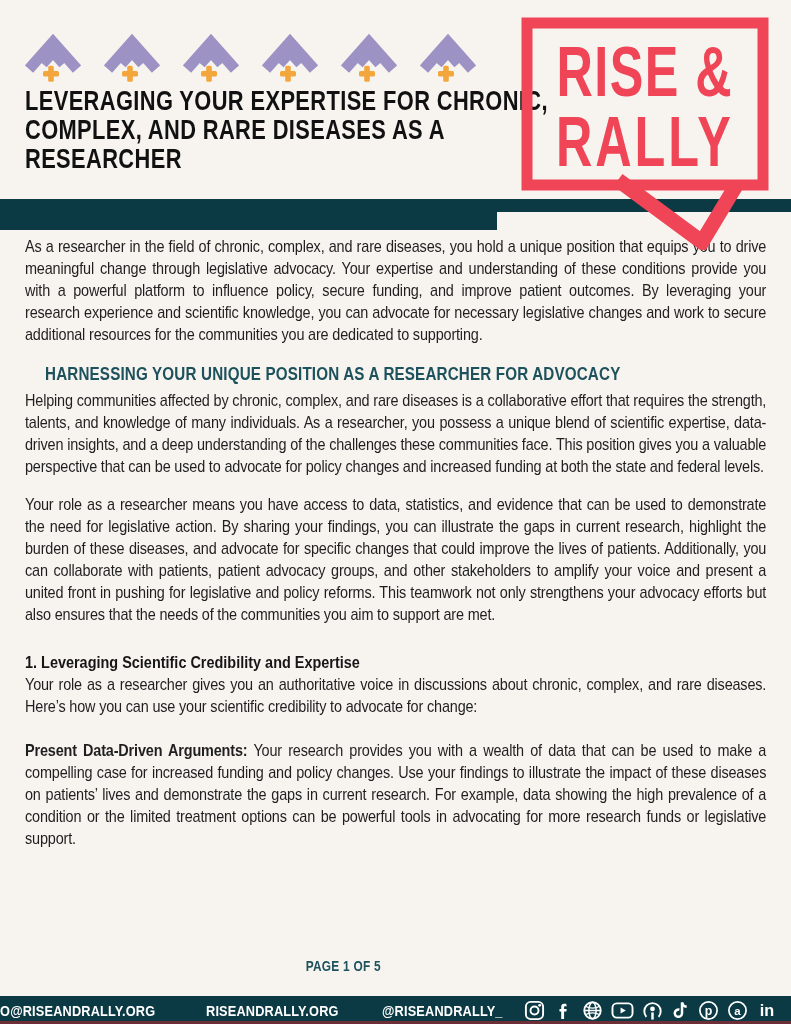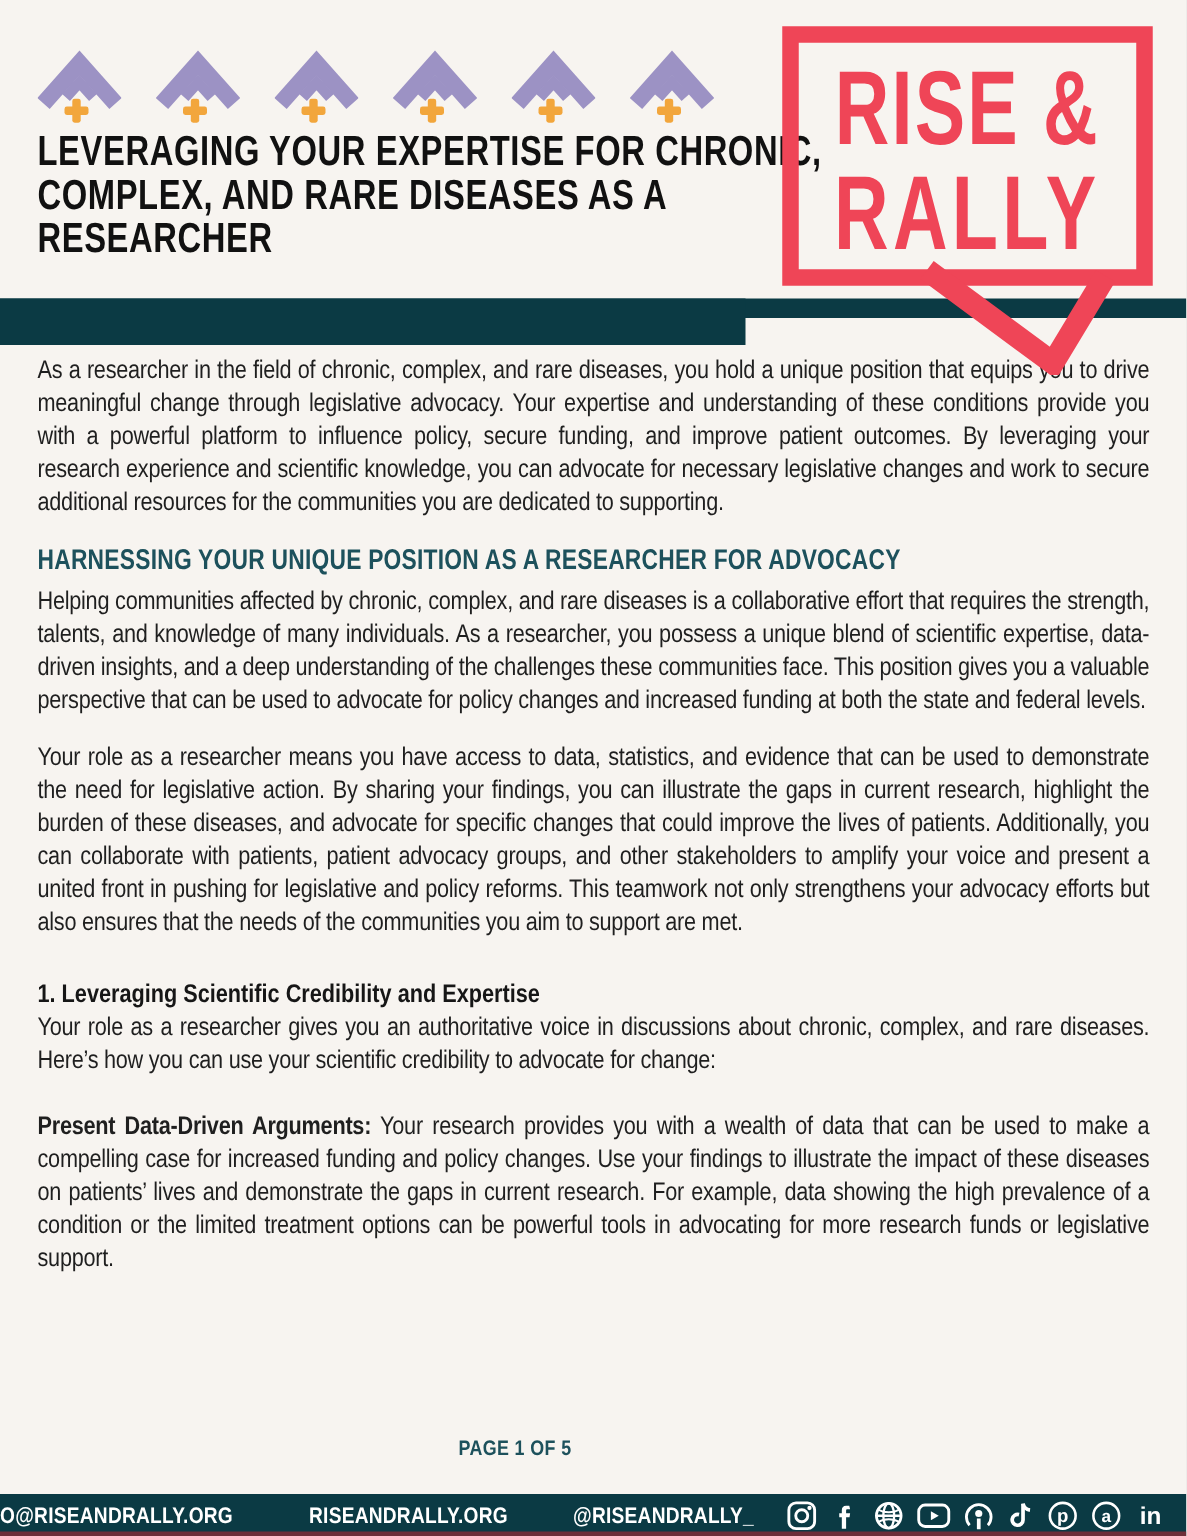--- a/index.html
+++ b/index.html
@@ -31,21 +31,21 @@
 
   
   .content { position:absolute; top:236px; left:25px; width:741px; }
   .para {
     width:872px; transform:scaleX(0.85); transform-origin:0 0;
     font-size:17px; line-height:22px; letter-spacing:-0.2px;
     text-align:justify; color:#1f1f1f;
   }
   .para b { letter-spacing:-0.2px; }
   .section-heading {
-    color:#1d515c; font-weight:bold; font-size:19px; line-height:23px;
+    color:#1d515c; font-weight:bold; font-size:19px; line-height:23px;margin-left:20px;
   }
   .section-heading > span {
     display:inline-block; white-space:nowrap;
     transform:scaleX(0.8); transform-origin:0 0; letter-spacing:0.2px;
   }
   .subheading {
     width:872px; transform:scaleX(0.85); transform-origin:0 0;
     font-size:17px; line-height:22px; font-weight:bold; color:#161616;
   }
   .mb16{margin-bottom:16px}.mb4{margin-bottom:5px}.mb26{margin-bottom:26px}

